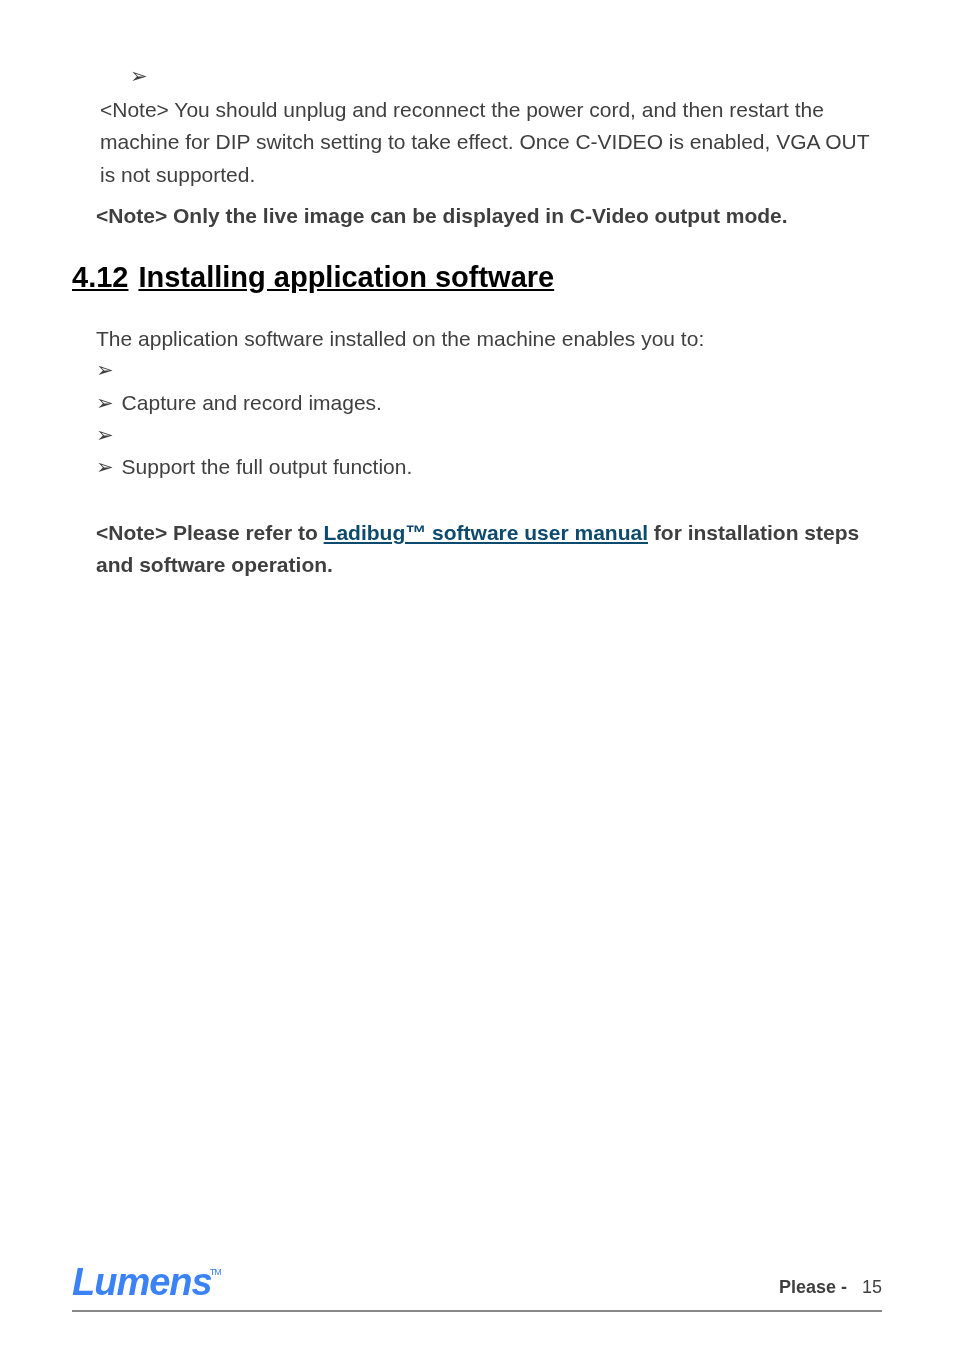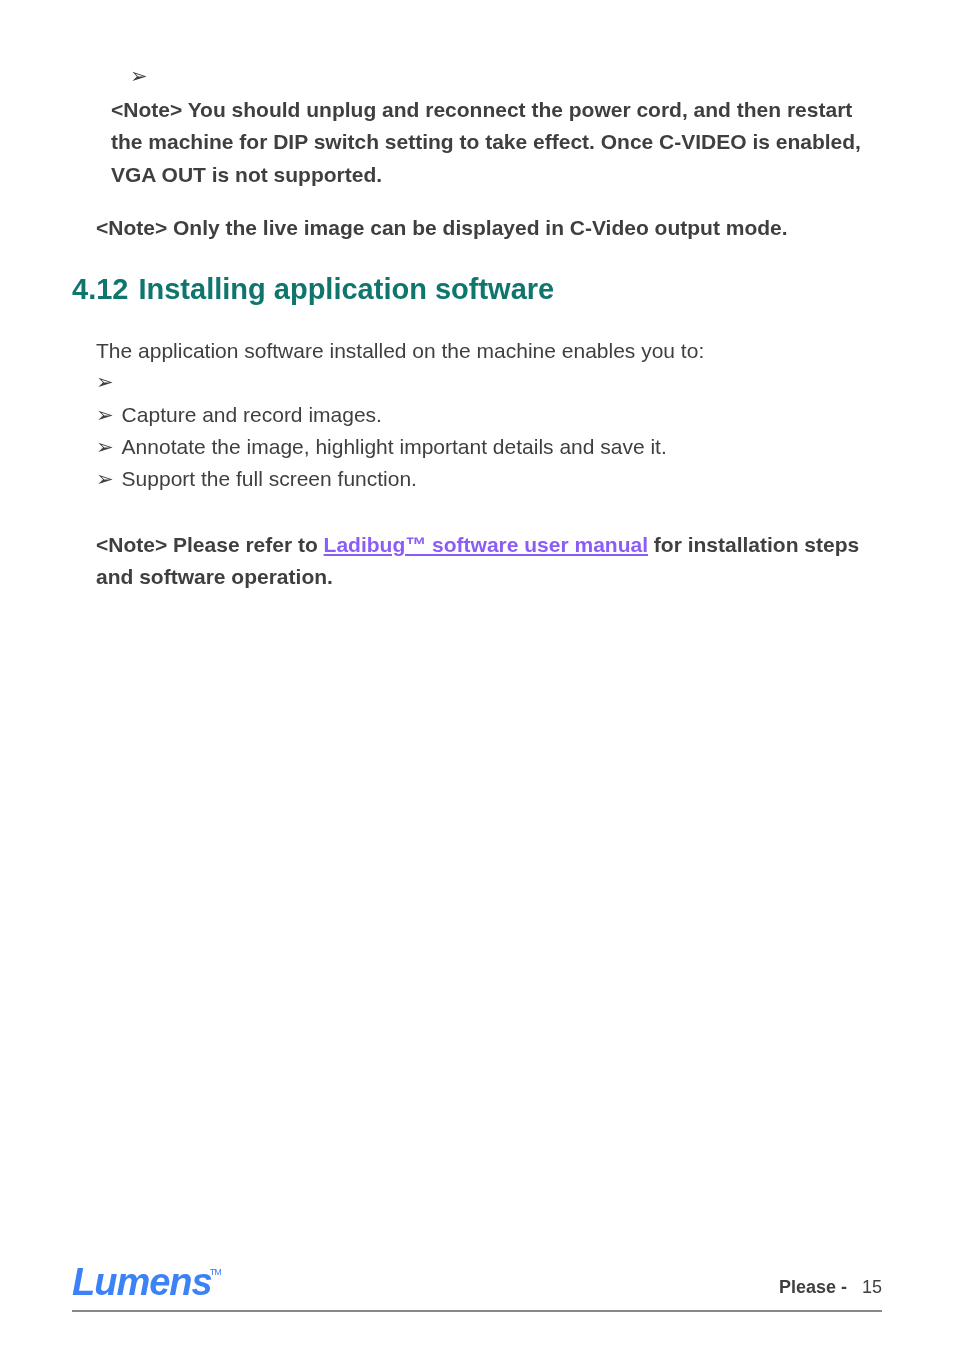--- a/index.html
+++ b/index.html
@@ -25,40 +25,41 @@
       display: flex;
       align-items: flex-start;
       margin-bottom: 2px;
     }
     .bullet-marker {
       font-family: Arial, sans-serif;
       margin-right: 8px;
       flex-shrink: 0;
     }
     .note-block {
-      margin-left: 39px;
+      margin-left: 28px;
       font-size: 21px;
-      font-weight: bold;
+      font-weight: normal;
       line-height: 1.55;
       margin-top: 2px;
     }
     .note-block2 {
       margin-left: 24px;
       font-size: 21px;
       font-weight: bold;
       line-height: 1.55;
-      margin-top: 21px;
+      margin-top: 9px;
     }
     .section-heading {
       margin-top: 28px;
       font-size: 29px;
       font-weight: bold;
-      color: #0f766e;
+      color: #000000;
       display: flex;
       gap: 10px;
+      text-decoration: underline;
     }
     .intro-text {
       margin-top: 30px;
       margin-left: 24px;
       font-size: 21px;
       line-height: 1.4;
     }
     .bullet-item {
       margin-left: 24px;
       font-size: 21px;
@@ -68,21 +69,21 @@
       margin-top: 2px;
     }
     .note-block3 {
       margin-left: 24px;
       font-size: 21px;
       font-weight: bold;
       line-height: 1.55;
       margin-top: 34px;
     }
     .link {
-      color: #8b5cf6;
+      color: #0c4a6e;
       text-decoration: underline;
     }
     .footer {
       position: absolute;
       bottom: 38px;
       left: 72px;
       right: 72px;
     }
     .footer-line {
       border-top: 2px solid #888;
@@ -139,25 +140,24 @@
 
   <div class="bullet-item">
     <span class="bullet-marker">➢</span>
   </div>
   <div class="bullet-item">
     <span class="bullet-marker">➢</span>
     <span>Capture and record images.</span>
   </div>
   <div class="bullet-item">
     <span class="bullet-marker">➢</span>
-    <span>Annotate the image, highlight important details and save it.</span>
   </div>
   <div class="bullet-item">
     <span class="bullet-marker">➢</span>
-    <span>Support the full screen function.</span>
+    <span>Support the full output function.</span>
   </div>
 
   <div class="note-block3">
     <span>&lt;Note&gt; Please refer to </span><a href="#" class="link">Ladibug™ software user manual</a><span> for installation steps and software operation.</span>
   </div>
 </div>
 
 <div class="footer">
   <div class="footer-content">
     <div class="logo">

